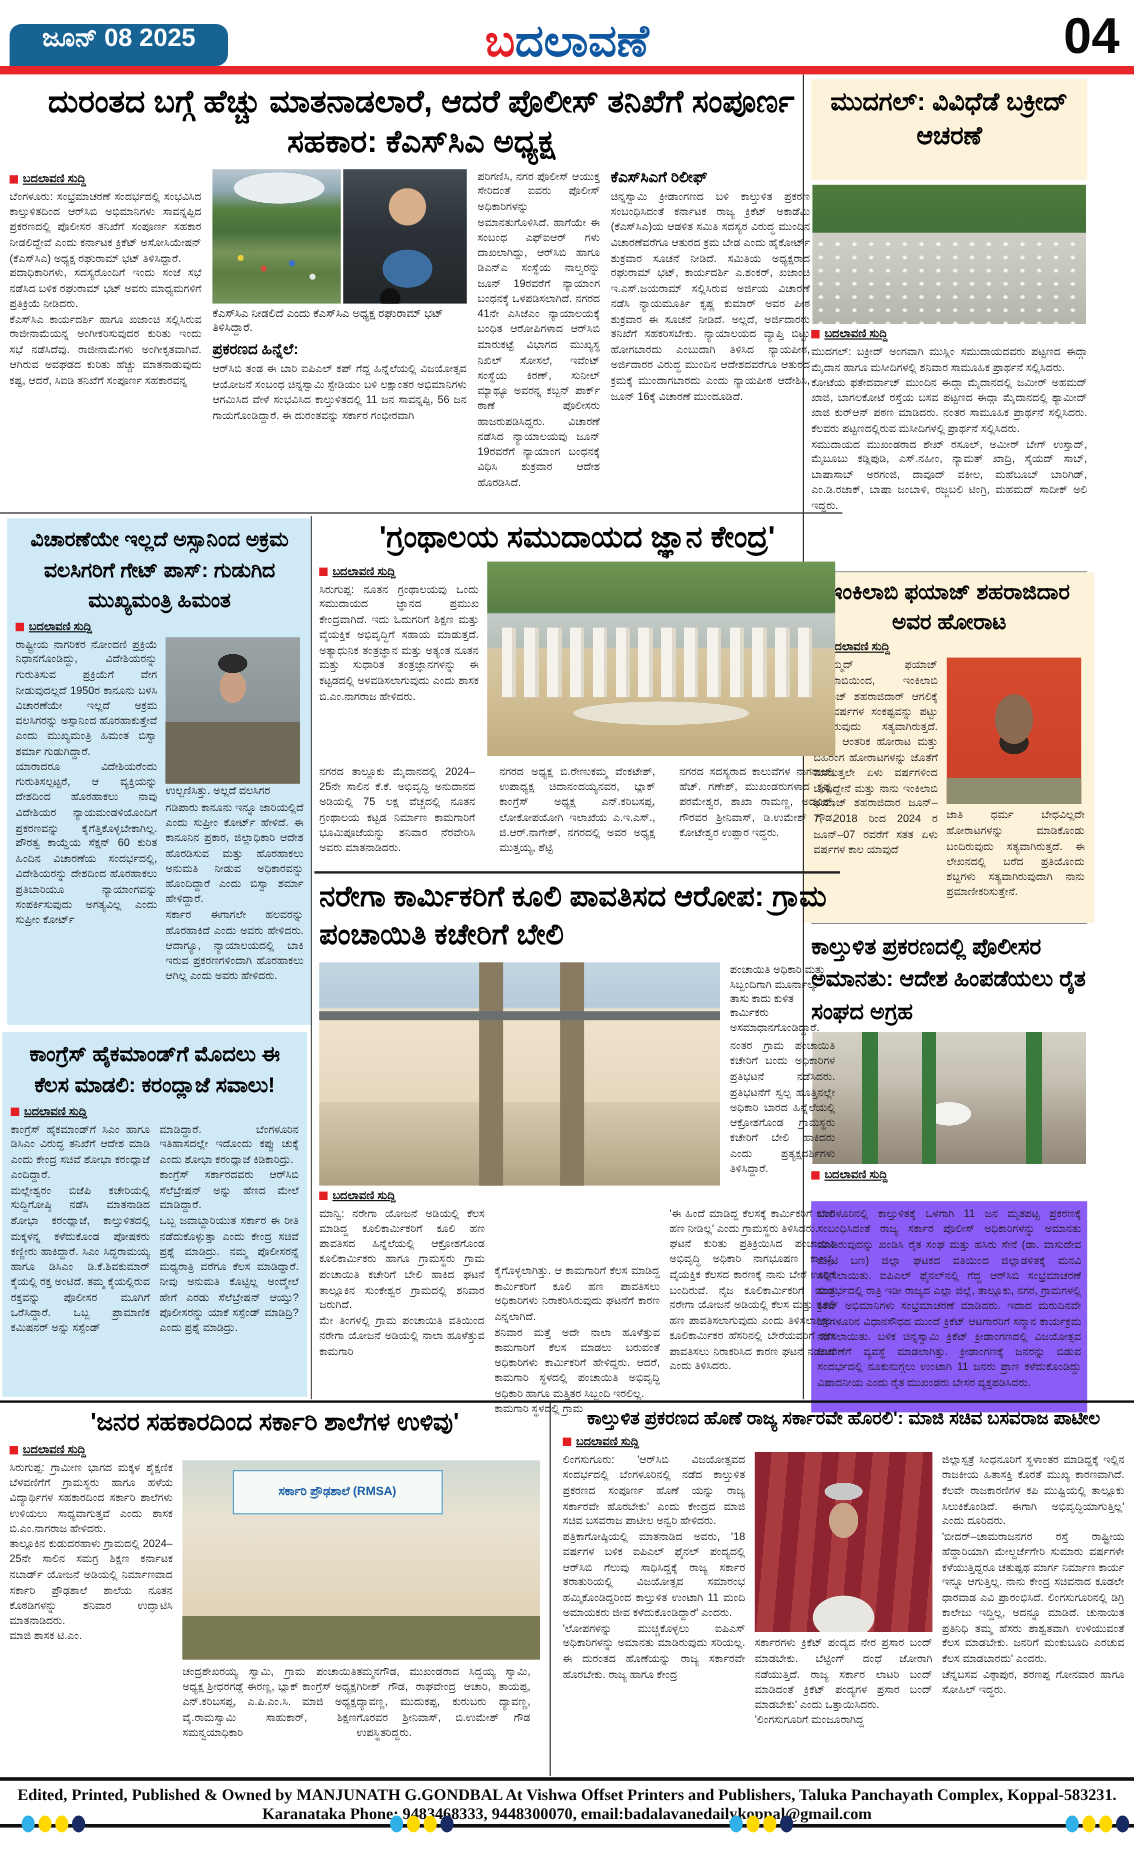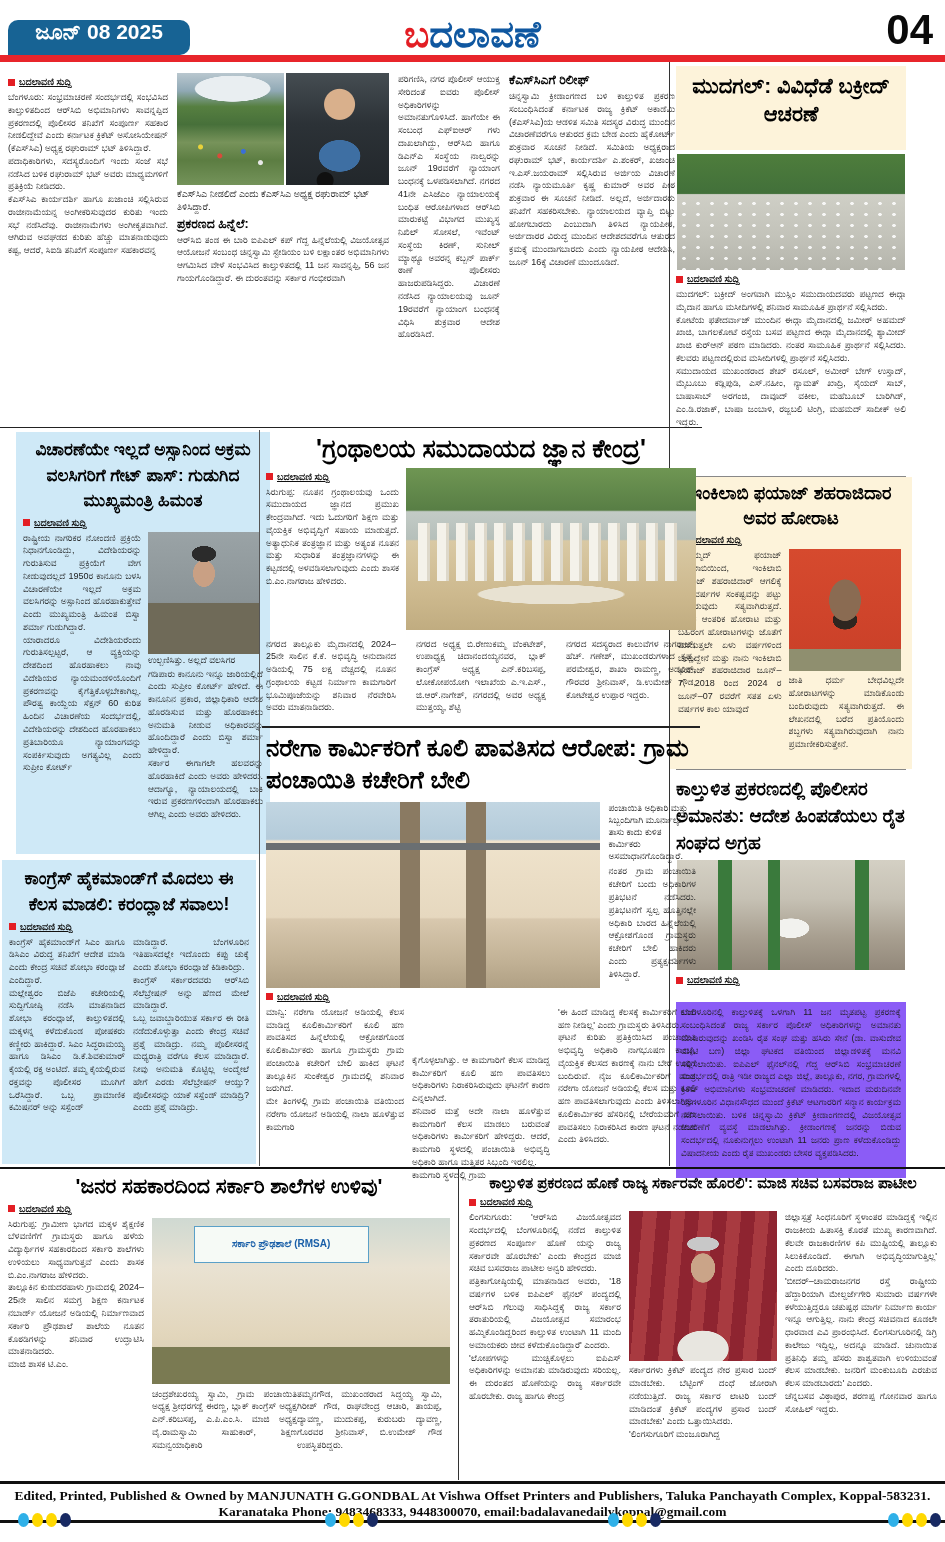--- a/index.html
+++ b/index.html
@@ -71,21 +71,21 @@
   .s-susp{height:394px;padding:6px 6px;}
   .s-susp .shl{font-size:18.5px;line-height:1.45;font-weight:bold;}
   .ph-farmers{width:228px;height:110px;margin:4px auto;
     background:
       linear-gradient(90deg,rgba(0,0,0,0) 0 18%,#3a7a3c 18% 24%,rgba(0,0,0,0) 24% 40%,#3a7a3c 40% 45%,rgba(0,0,0,0) 45% 78%,#3a7a3c 78% 84%,rgba(0,0,0,0) 84%),
       radial-gradient(ellipse 30px 16px at 50% 62%,#f2f2ee 0 60%,rgba(0,0,0,0) 62%),
       linear-gradient(180deg,#d4d0c4 0%,#c6c1b4 35%,#a89f90 70%,#92887a 100%);}
   .susp-body{background:#8b5cf6;padding:4px 5px;height:168px;margin-top:16px;}
 
   
-  .a-him{left:16px;top:432px;width:254px;height:422px;background:#cfe9f7;padding:5px 7px;}
+  .a-him{left:6px;top:432px;width:254px;height:422px;background:#cfe9f7;padding:5px 7px;}
   .a-him .shl{font-size:17px;line-height:1.5;font-weight:bold;text-align:center;}
   .ph-himanta{width:112px;height:122px;
     background:
       radial-gradient(ellipse 20px 13px at 50% 18%,#2b2b2b 0 60%,rgba(0,0,0,0) 62%),
       radial-gradient(ellipse 18px 22px at 50% 34%,#c9a084 0 60%,rgba(0,0,0,0) 62%),
       linear-gradient(0deg,#6f6a58 0 42%,rgba(0,0,0,0) 42%),
       linear-gradient(180deg,#9aa3a6 0%,#8b9497 55%,#757065 100%);}
   .a-kar{left:2px;top:860px;width:254px;height:304px;background:#cfe9f7;padding:5px 7px;}
   .a-kar .shl{font-size:17.5px;line-height:1.5;font-weight:bold;text-align:center;}
 
@@ -149,20 +149,21 @@
   <div class="abs date-badge">
     <span>ಜೂನ್ 08 2025</span>
   </div>
   <div class="abs masthead">
     <span class="first">ಬ</span><span>ದಲಾವಣೆ</span>
   </div>
   <div class="abs page-num">04</div>
   <div class="abs red-bar"></div>
 
   <div class="abs a-ksca">
+    <div class="headline">ದುರಂತದ ಬಗ್ಗೆ ಹೆಚ್ಚು ಮಾತನಾಡಲಾರೆ, ಆದರೆ ಪೊಲೀಸ್ ತನಿಖೆಗೆ ಸಂಪೂರ್ಣ ಸಹಕಾರ: ಕೆಎಸ್‌ಸಿಎ ಅಧ್ಯಕ್ಷ</div>
     <div class="cols">
       <div class="kcol1">
         <div class="byline">
           <span class="sq"></span>
           <span class="bl">ಬದಲಾವಣಿ ಸುದ್ದಿ</span>
         </div>
         <div class="bt" style="white-space:pre-line;height:256px;">ಬೆಂಗಳೂರು: ಸಂಭ್ರಮಾಚರಣೆ ಸಂದರ್ಭದಲ್ಲಿ ಸಂಭವಿಸಿದ ಕಾಲ್ತುಳಿತದಿಂದ ಆರ್‌ಸಿಬಿ ಅಭಿಮಾನಿಗಳು ಸಾವನ್ನಪ್ಪಿದ ಪ್ರಕರಣದಲ್ಲಿ ಪೊಲೀಸರ ತನಿಖೆಗೆ ಸಂಪೂರ್ಣ ಸಹಕಾರ ನೀಡಲಿದ್ದೇವೆ ಎಂದು ಕರ್ನಾಟಕ ಕ್ರಿಕೆಟ್ ಅಸೋಸಿಯೇಷನ್ (ಕೆಎಸ್‌ಸಿಎ) ಅಧ್ಯಕ್ಷ ರಘುರಾಮ್ ಭಟ್ ತಿಳಿಸಿದ್ದಾರೆ.
     ಪದಾಧಿಕಾರಿಗಳು, ಸದಸ್ಯರೊಂದಿಗೆ ಇಂದು ಸಂಜೆ ಸಭೆ ನಡೆಸಿದ ಬಳಿಕ ರಘುರಾಮ್ ಭಟ್ ಅವರು ಮಾಧ್ಯಮಗಳಿಗೆ ಪ್ರತಿಕ್ರಿಯೆ ನೀಡಿದರು.
     ಕೆಎಸ್‌ಸಿಎ ಕಾರ್ಯದರ್ಶಿ ಹಾಗೂ ಖಜಾಂಚಿ ಸಲ್ಲಿಸಿರುವ ರಾಜೀನಾಮೆಯನ್ನ ಅಂಗೀಕರಿಸುವುದರ ಕುರಿತು ಇಂದು ಸಭೆ ನಡೆಸಿದೆವು. ರಾಜೀನಾಮೆಗಳು ಅಂಗೀಕೃತವಾಗಿವೆ. ಆಗಿರುವ ಅವಘಡದ ಕುರಿತು ಹೆಚ್ಚು ಮಾತನಾಡುವುದು ಕಷ್ಟ, ಆದರೆ, ಸಿಐಡಿ ತನಿಖೆಗೆ ಸಂಪೂರ್ಣ ಸಹಕಾರವನ್ನ</div>
       </div>

